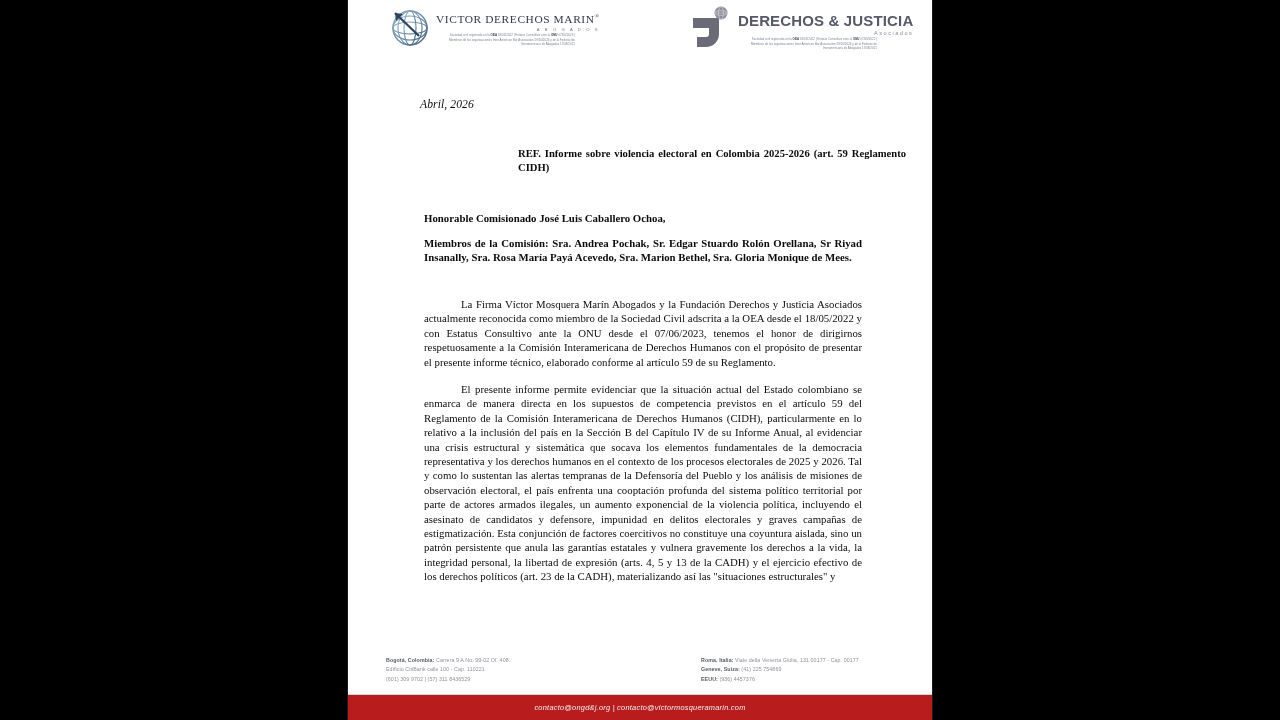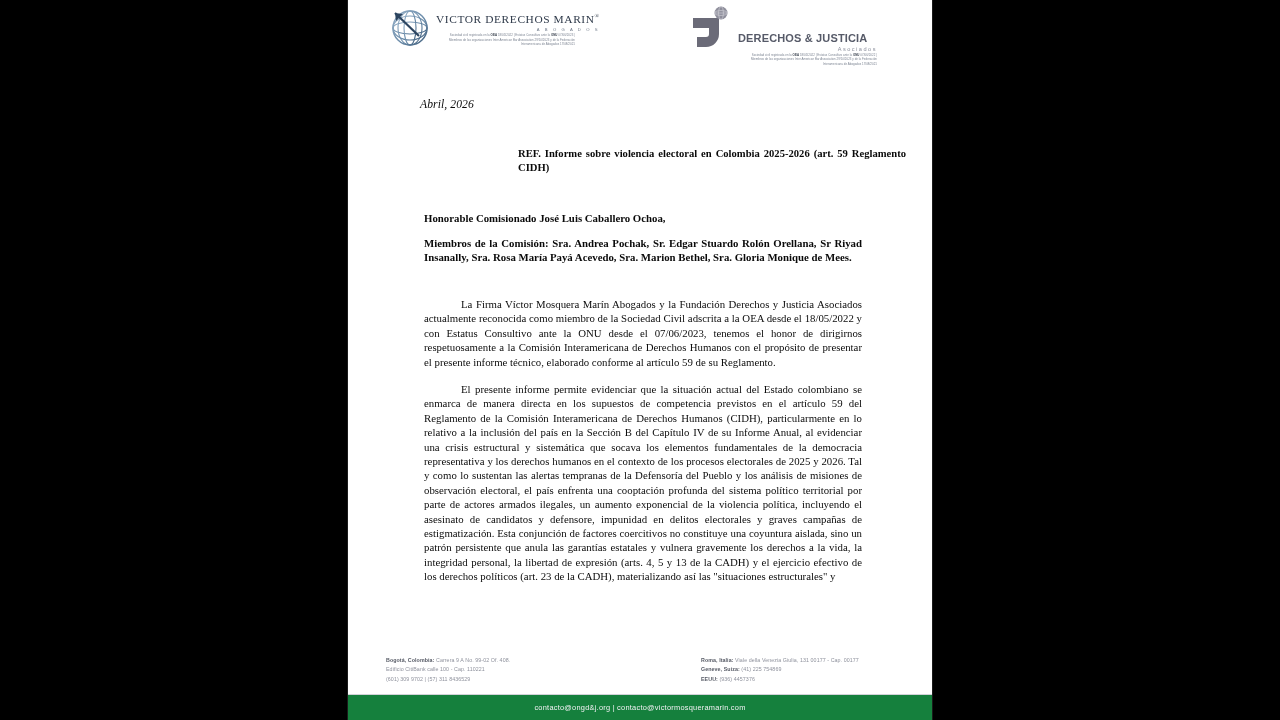--- a/index.html
+++ b/index.html
@@ -66,26 +66,25 @@
     width: 139px;
     margin-top: 1.5px;
     letter-spacing: 0.05px;
   }
   .micro b { color: #38404d; }
 
   .j-wrap { width: 46px; height: 46px; flex: 0 0 46px; }
   .ngo-name {
     font-family: "Liberation Sans", sans-serif;
     font-weight: bold;
-    font-size: 11px;
+    font-size: 15px;
     letter-spacing: 0.15px;
     color: #565a68;
     white-space: nowrap;
     line-height: 1.05;
-    margin-top: 20px;
   }
   .ngo-sub {
     font-family: "Liberation Sans", sans-serif;
     font-size: 5.6px;
     letter-spacing: 1.5px;
     color: #8b8f9c;
     text-align: right;
     margin-top: 1px;
   }
 
@@ -175,24 +174,25 @@
     letter-spacing: 0.08px;
   }
   .f-col b { color: #555964; font-weight: bold; }
   .f-left  { left: 38px;  top: 8px;  width: 250px; }
   .f-right { left: 353px; top: 8px;  width: 230px; }
 
   .footer-bar {
     position: absolute;
     left: 0; bottom: 0;
     width: 584px; height: 25px;
-    background: #15803d;
+    background: #b91c1c;
     display: flex;
     align-items: center;
     justify-content: center;
+    font-style: italic;
   }
   .footer-bar-text {
     font-family: "Liberation Sans", sans-serif;
     font-size: 7.4px;
     color: #f2f1f4;
     letter-spacing: 0.25px;
   }
   .footer-rule {
     position: absolute;
     left: 0; bottom: 25px;

